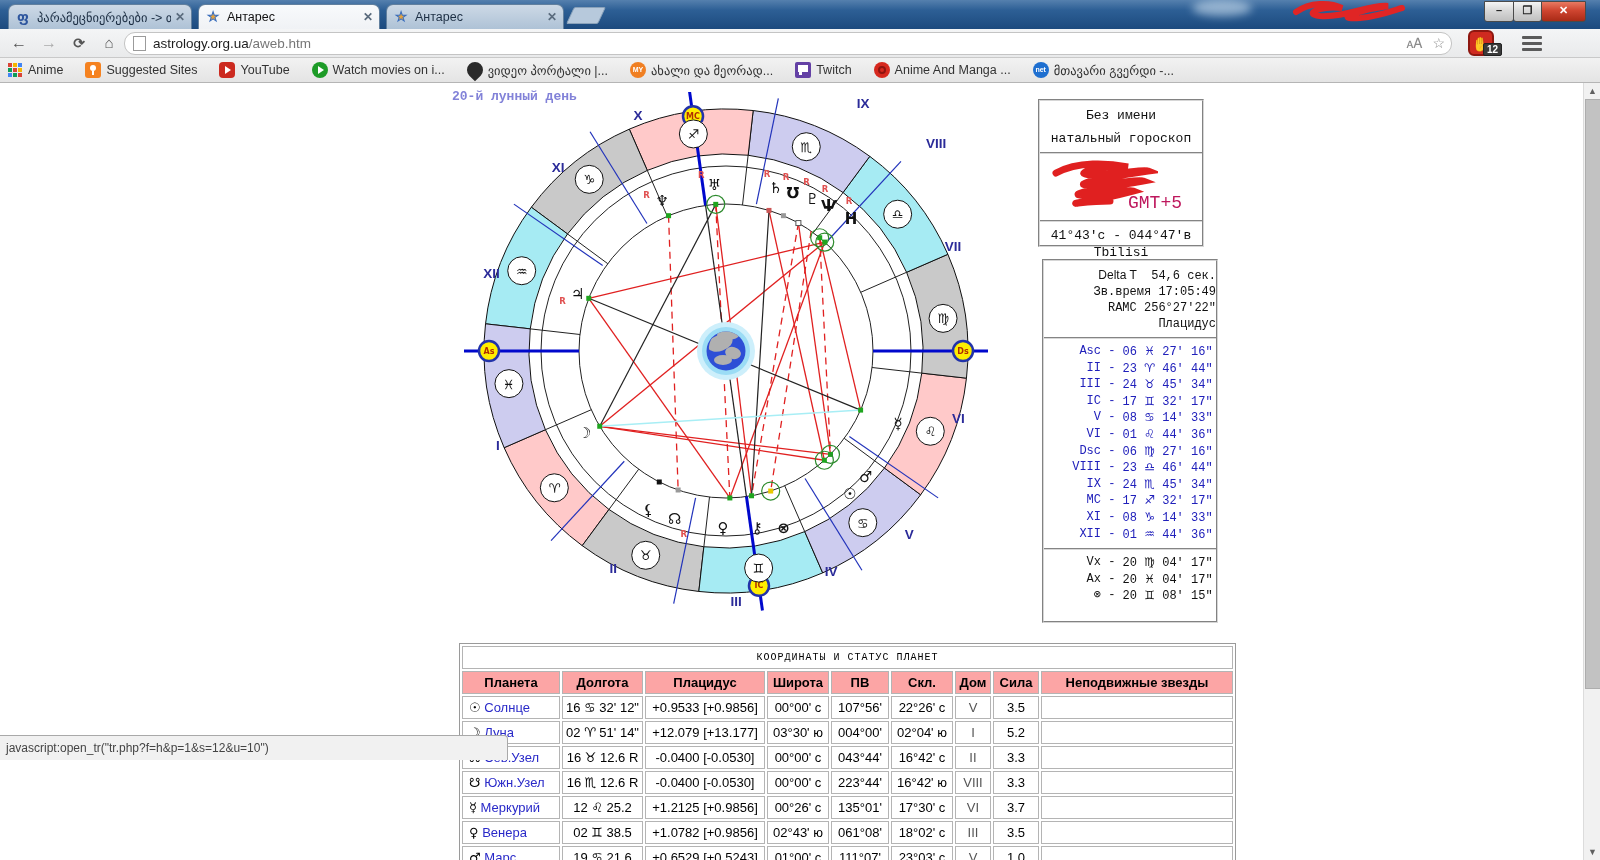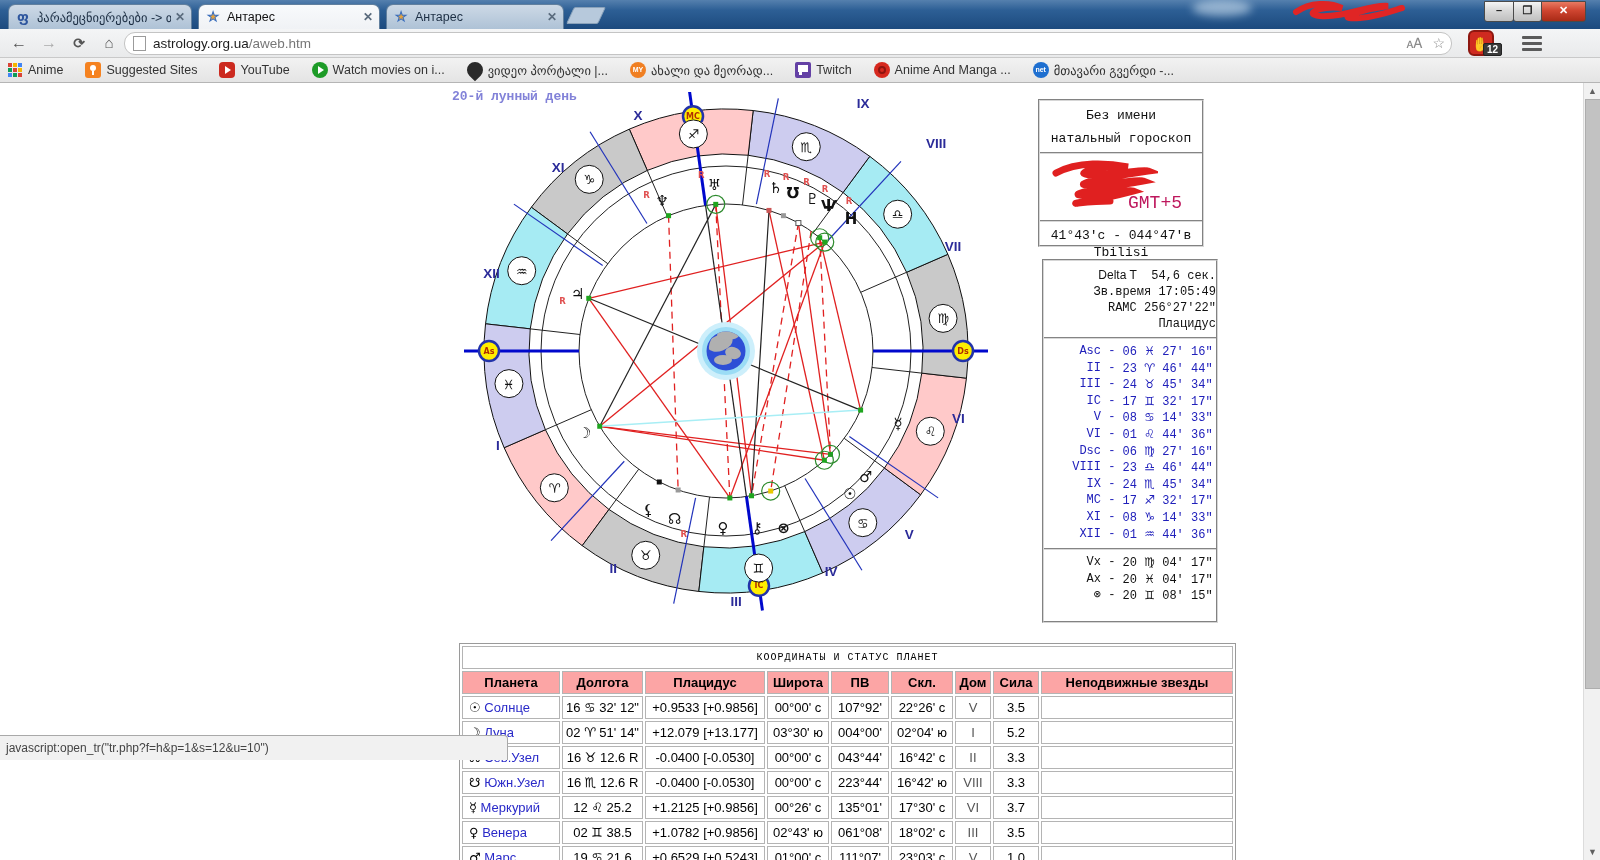--- a/index.html
+++ b/index.html
@@ -456,21 +456,21 @@
           <th>Скл.</th>
           <th>Дом</th>
           <th>Сила</th>
           <th>Неподвижные звезды</th>
         </tr>
         <tr>
           <td class="pl"><span class="astro">☉</span> <a href="#">Солнце</a></td>
           <td>16 <span class="astro">♋</span> 32' 12"</td>
           <td>+0.9533 [+0.9856]</td>
           <td>00°00' с</td>
-          <td>107°92'</td>
+          <td>107°56'</td>
           <td>22°26' с</td>
           <td class="rom">V</td>
           <td>3.5</td>
           <td></td>
         </tr>
         <tr>
           <td class="pl"><span class="astro">☽</span> <a href="#">Луна</a></td>
           <td>02 <span class="astro">♈</span> 51' 14"</td>
           <td>+12.079 [+13.177]</td>
           <td>03°30' ю</td>

